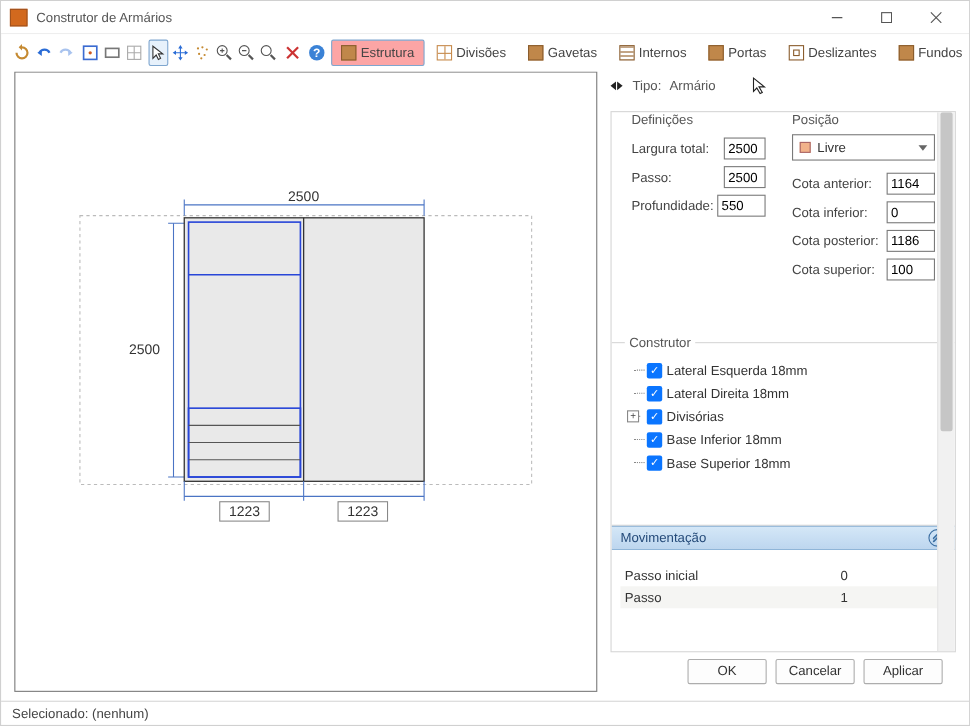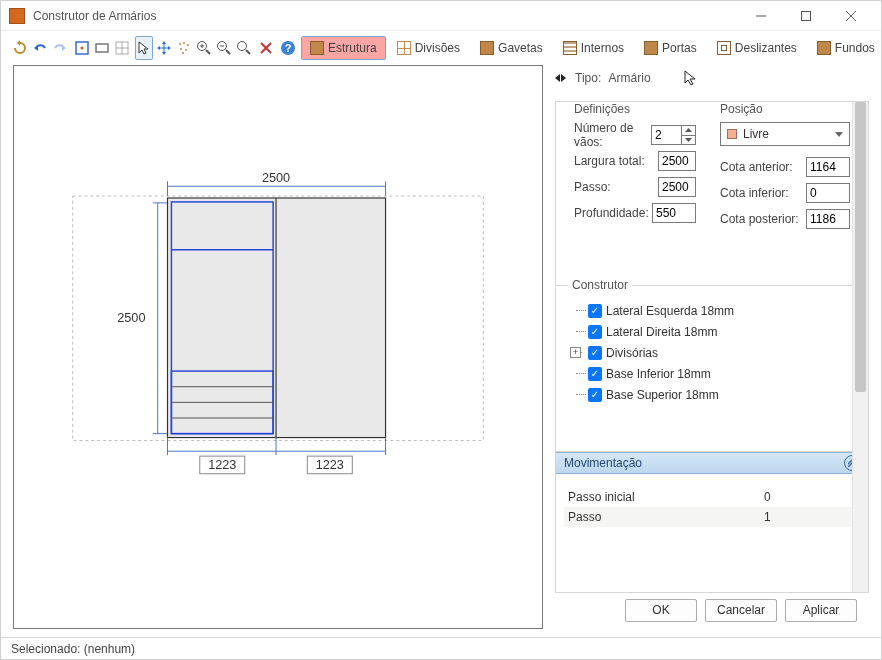--- a/index.html
+++ b/index.html
@@ -304,38 +304,20 @@
           <path d="M2 2 L2 14 L5 11 L8 16 L10 15 L7 10 L12 10 Z" fill="#fff" stroke="#222"></path>
         </svg>
     </div>
 
     <div class="panels-scroll">
       <div class="panels-top">
 
         <div class="panel-column fieldset">
           <span class="legend">Definições</span>
           <div class="row">
-            <label>Número de vãos:</label>
-            <span class="spin">
-              <input value="2" style="">
-              <span class="spin-btns">
-                <span class="spin-btn">
-                    <svg width="7" height="4">
-                      <path d="M0 4 L3.5 0 L7 4 Z" fill="#555"></path>
-                    </svg>
-                  </span>
-                <span class="spin-btn">
-                    <svg width="7" height="4">
-                      <path d="M0 0 L3.5 4 L7 0 Z" fill="#555"></path>
-                    </svg>
-                  </span>
-              </span>
-            </span>
-          </div>
-          <div class="row">
             <label>Largura total:</label>
             <input style="width: 38px;" value="2500">
           </div>
           <div class="row">
             <label>Passo:</label>
             <input style="width: 38px;" value="2500">
           </div>
           <div class="row">
             <label>Profundidade:</label>
             <input style="width: 44px;" value="550">
@@ -353,20 +335,24 @@
             <label>Cota anterior:</label>
             <input value="1164" style="">
           </div>
           <div class="pos-row">
             <label>Cota inferior:</label>
             <input value="0" style="">
           </div>
           <div class="pos-row">
             <label>Cota posterior:</label>
             <input value="1186" style="">
+          </div>
+          <div class="pos-row">
+            <label>Cota superior:</label>
+            <input value="100" style="">
           </div>
         </div>
       </div>
 
       <div class="components">
         <span class="legend2">Construtor</span>
         <div class="tree tree-cut">
           <div class="tree-item">
             <span class="chk">✓</span>
             <span>Lateral Esquerda 18mm</span>

